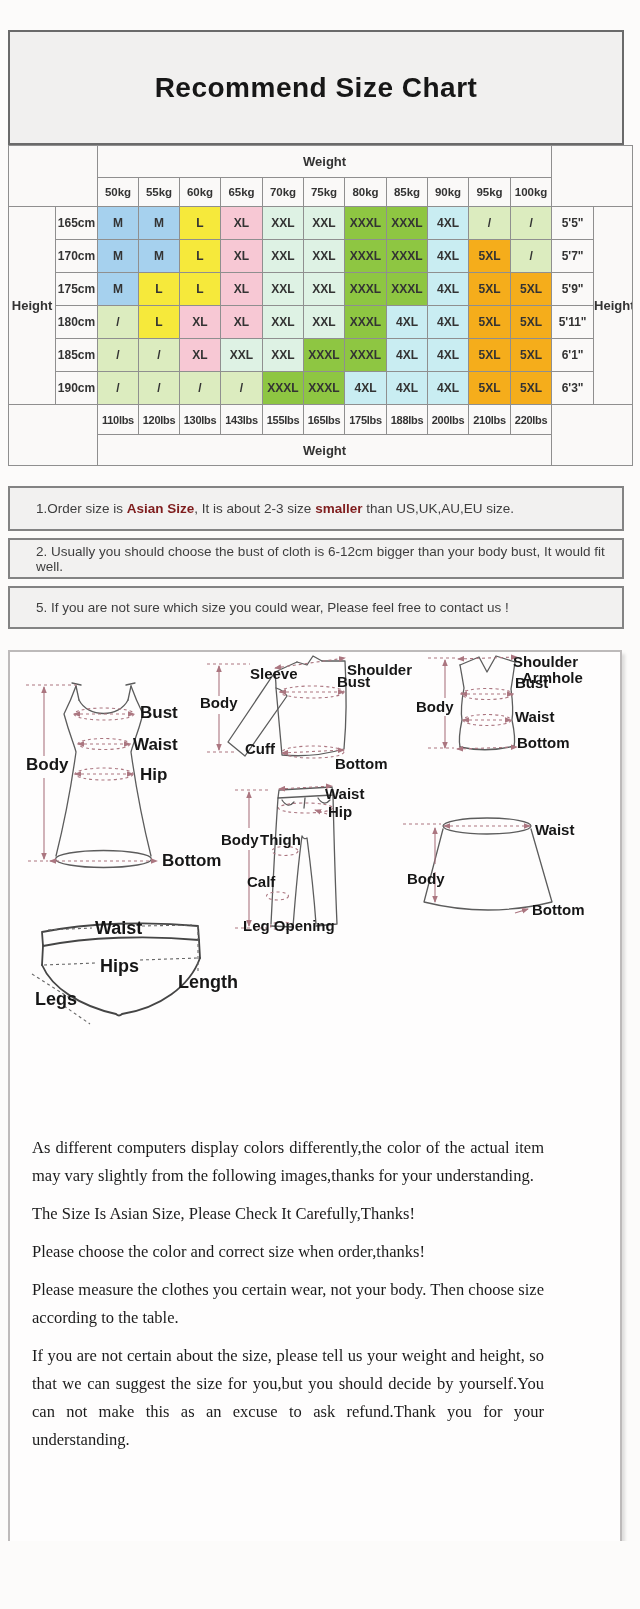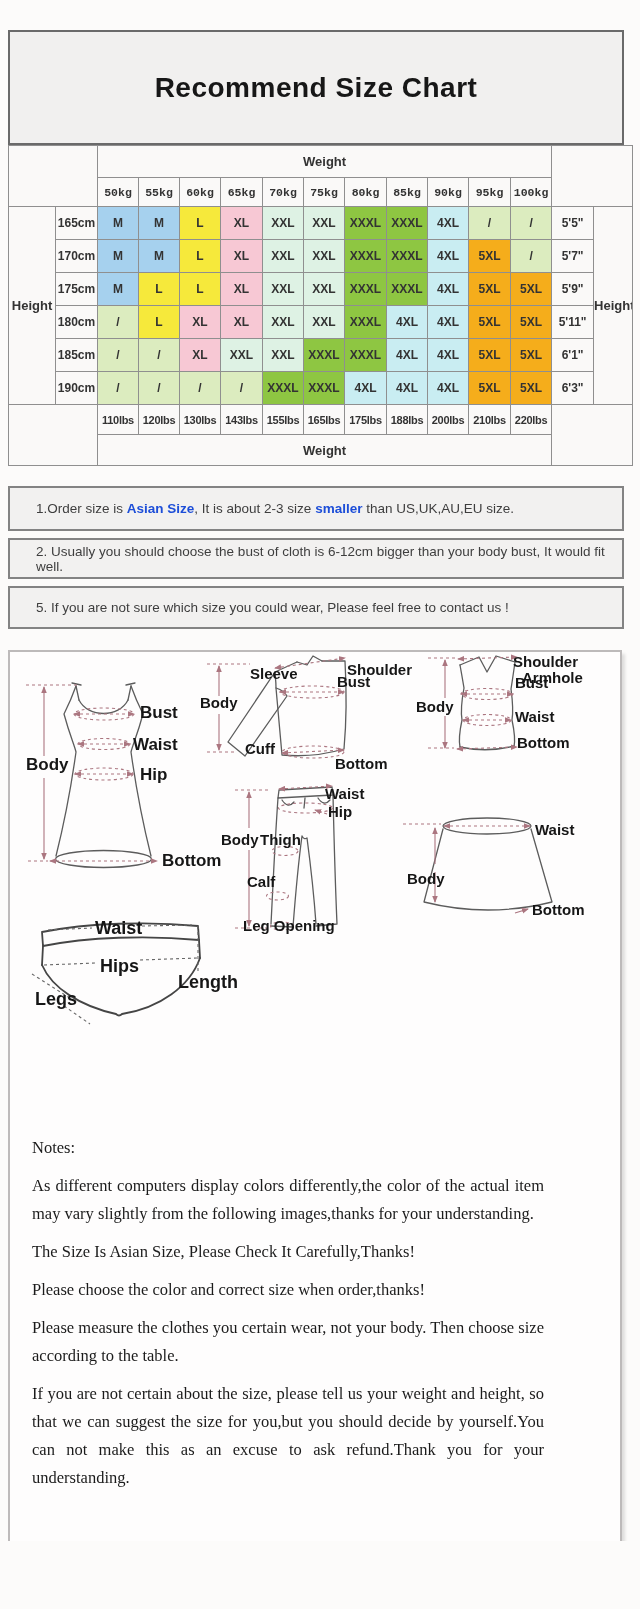--- a/index.html
+++ b/index.html
@@ -7,31 +7,31 @@
         font-family:"Liberation Sans",sans-serif;}
   
   .title-box{position:absolute;left:8px;top:30px;width:612px;height:111px;background:#f1f0ef;
              border:2px solid #6a6a6a;display:flex;align-items:center;justify-content:center;}
   .title-box h1{margin:0;font-size:28px;font-weight:bold;color:#171717;letter-spacing:.5px;}
   
   table.size{position:absolute;left:8px;top:145px;width:624px;border-collapse:collapse;table-layout:fixed;}
   table.size td{border:1px solid #8f8f8f;text-align:center;vertical-align:middle;font-weight:bold;
                 color:#333;background:#faf9f8;overflow:hidden;padding:0;}
   td.whead,td.hlab{font-size:13px;color:#222;}
-  td.kg{font-size:11.5px;font-family:Liberation Mono, monospace;}
+  td.kg{font-size:11.5px;}
   td.lbs{font-size:11px;letter-spacing:-.3px;}
   td.sz{font-size:12px;color:#2d2d2d;}
   td.cm,td.ft{font-size:12px;}
   tr.r-whead{height:32px;} tr.r-kg{height:29px;} tr.r-data{height:33px;}
   tr.r-lbs{height:30px;} tr.r-wfoot{height:31px;}
   
   .note-box{position:absolute;left:8px;width:616px;box-sizing:border-box;background:#f2f1f0;
             border:2px solid #838383;display:flex;align-items:center;padding-left:26px;}
   .note-box .note-text{font-size:13.5px;color:#3e3e3e;}
-  .note-text .red{color:#1d4ed8;font-weight:bold;}
+  .note-text .red{color:#7f1d1d;font-weight:bold;}
   #note1{top:486px;height:45px;} #note2{top:538px;height:41px;} #note3{top:586px;height:43px;}
   
   .diagram-box{position:absolute;left:8px;top:650px;width:610px;height:941px;background:#fefdfd;
                border:2px solid #bdbaba;box-shadow:3px 4px 3px rgba(0,0,0,.12);}
   .diagram-box svg{position:absolute;overflow:visible;}
   .gar{fill:none;stroke:#5c5c5c;stroke-width:1.3;stroke-linecap:round;stroke-linejoin:round;}
   .garb{fill:none;stroke:#454545;stroke-width:1.8;stroke-linecap:round;stroke-linejoin:round;}
   .gbd{fill:none;stroke:#666;stroke-width:1.1;stroke-dasharray:3 3;}
   .mea{fill:none;stroke:#ab7680;stroke-width:1.1;}
   .mead{fill:none;stroke:#ab7680;stroke-width:1.1;stroke-dasharray:3 3;}
@@ -334,21 +334,20 @@
       <line class="gbd" x1="14" y1="86" x2="58" y2="114"></line>
       <line class="gbd" x1="46" y1="118" x2="72" y2="136"></line>
       <line class="gbd" x1="180" y1="38" x2="180" y2="84"></line>
       <text class="dl3" x="77" y="46">Waist</text>
       <text class="dl3" x="82" y="84">Hips</text>
       <text class="dl3" x="17" y="117">Legs</text>
       <text class="dl3" x="160" y="100">Length</text>
     </svg>
 
     <div class="notes-block">
-      <p class="head">Notes:</p>
       <p>As different computers display colors differently,the color of the actual item may vary slightly from the following images,thanks for your understanding.</p>
       <p>The Size Is Asian Size, Please Check It Carefully,Thanks!</p>
       <p>Please choose the color and correct size when order,thanks!</p>
       <p>Please measure the clothes you certain wear, not your body. Then choose size according to the table.</p>
       <p>If you are not certain about the size, please tell us your weight and height, so that we can suggest the size for you,but you should decide by yourself.You can not make this as an excuse to ask refund.Thank you for your understanding.</p>
     </div>
   </div>
 </div>
 
 </body></html>

